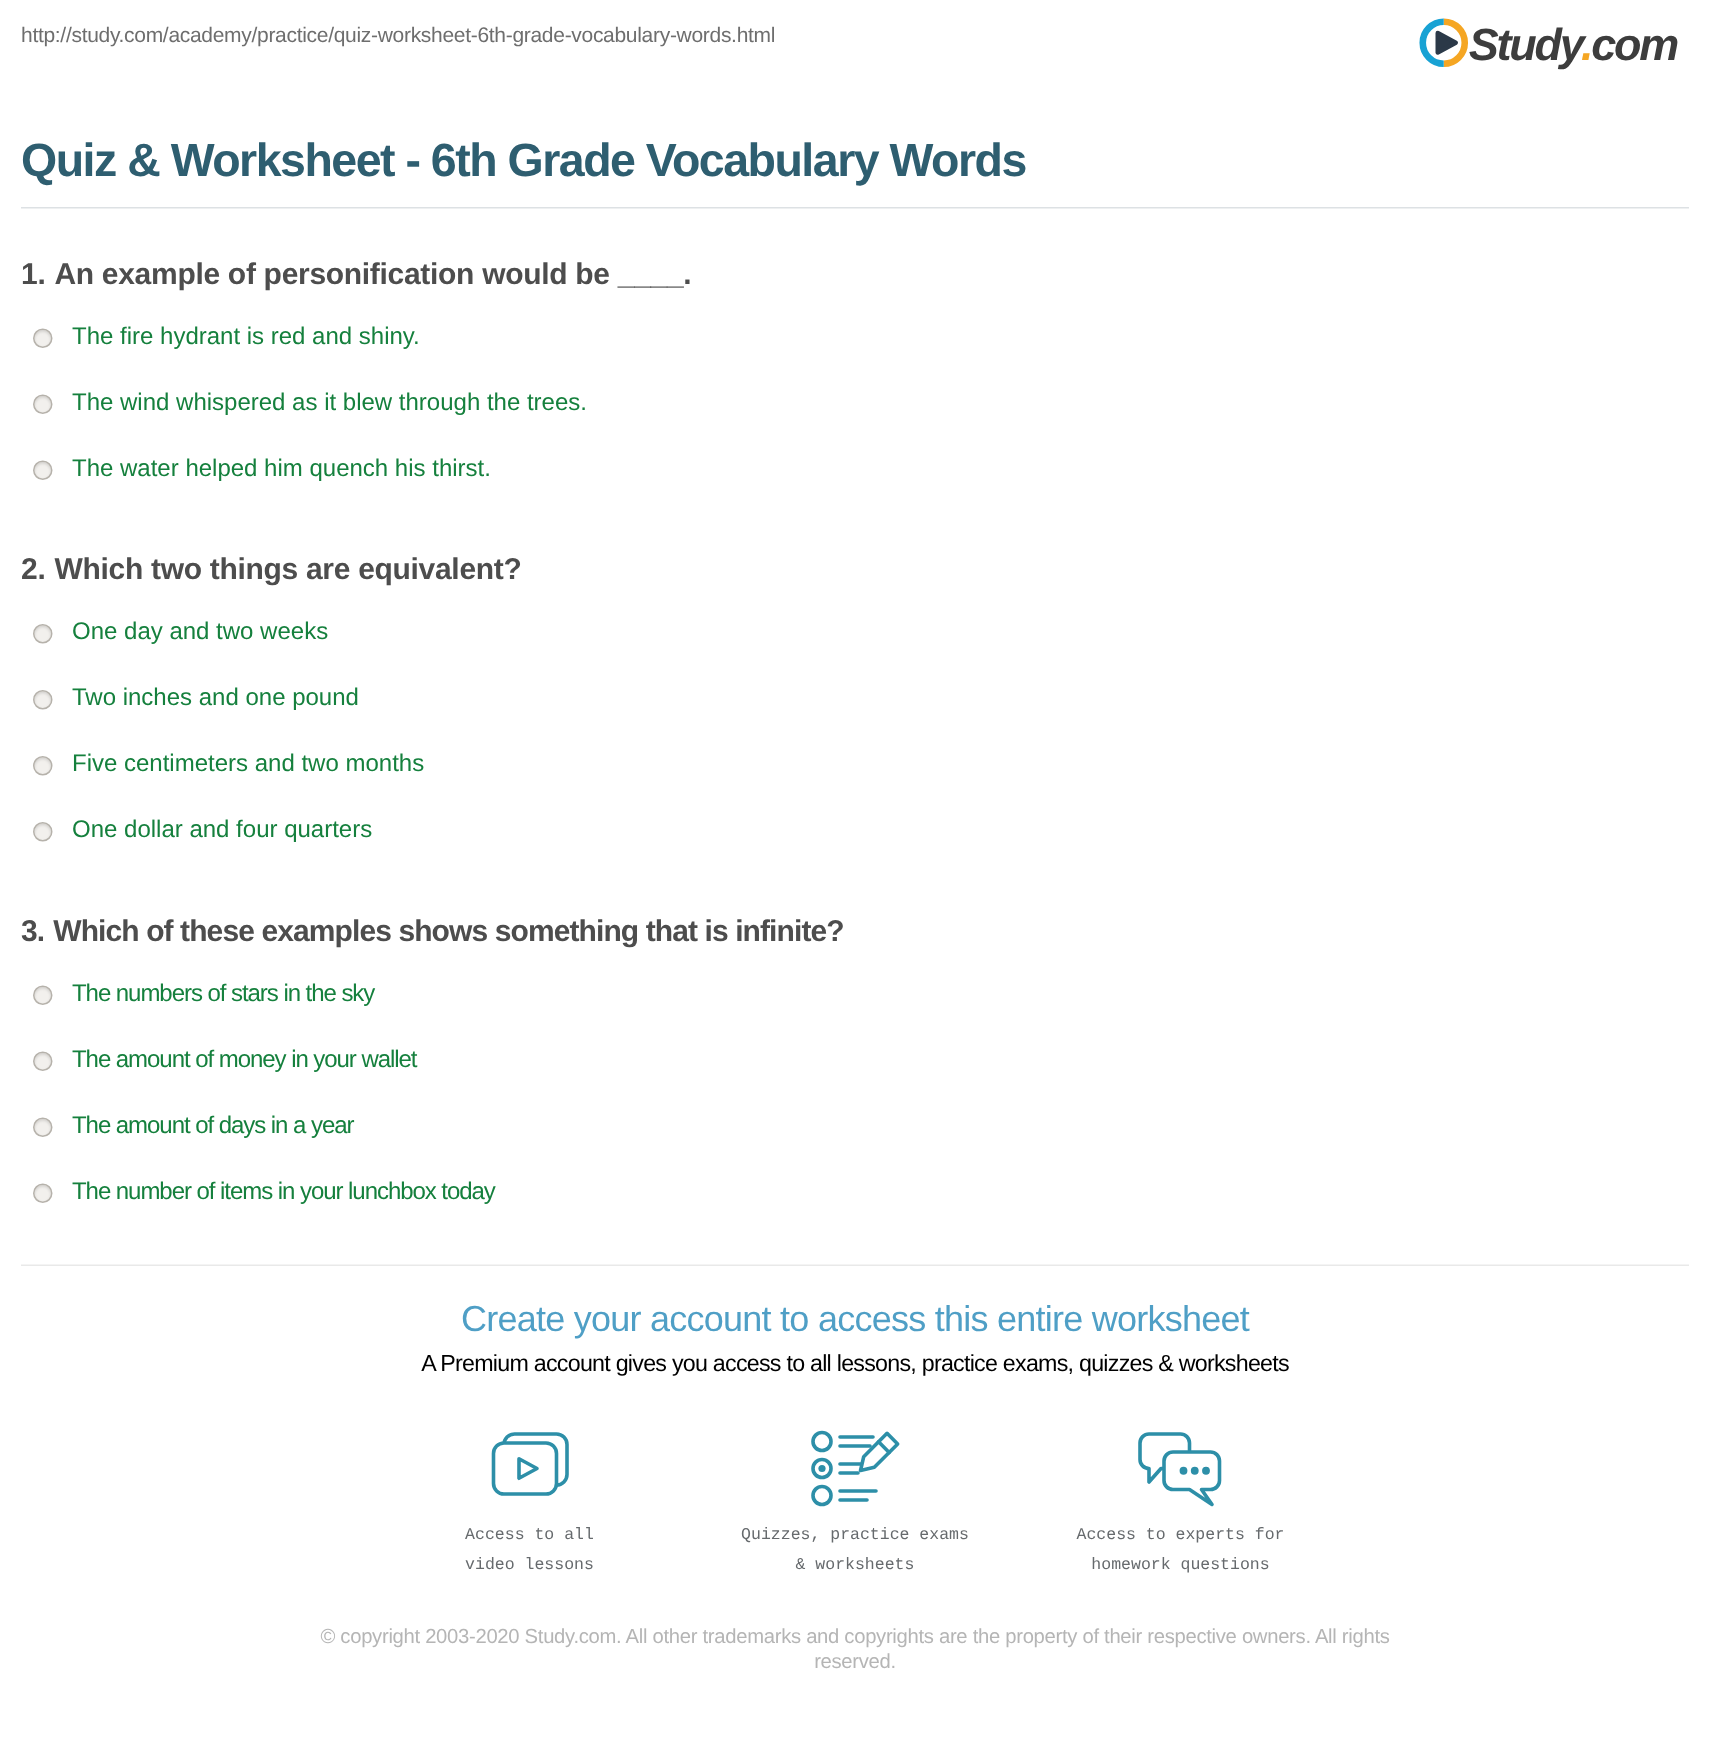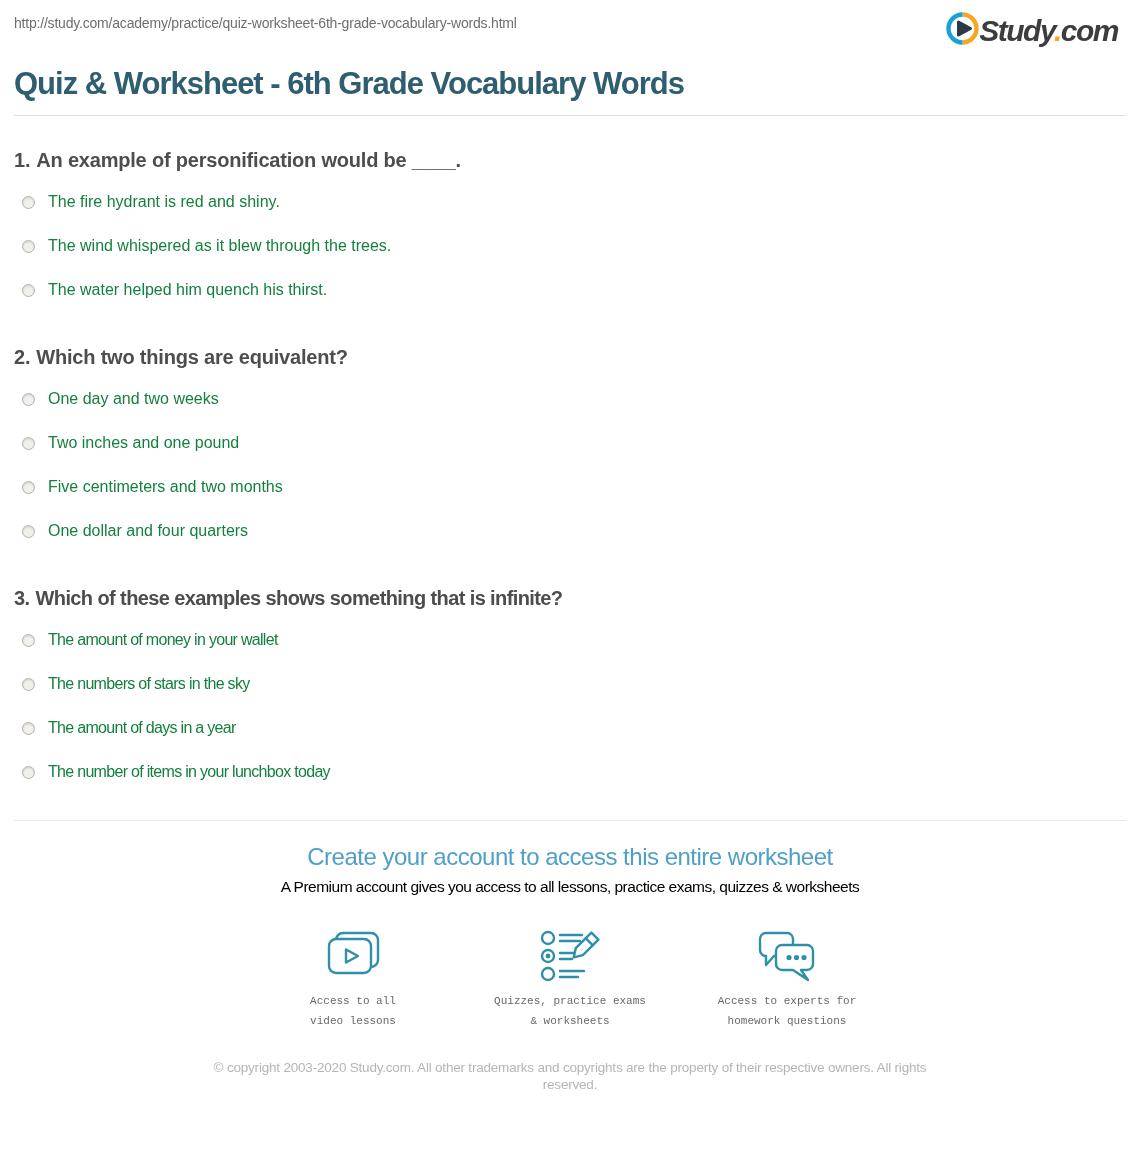--- a/index.html
+++ b/index.html
@@ -7,21 +7,21 @@
   .page { width:1140px; height:1169px; background:#fff; padding:0 14px; overflow:hidden; position:relative; }
 
   
   .header { display:flex; justify-content:space-between; align-items:flex-start; padding-top:12px; height:48px; }
   .url { font-size:14px; color:#6e6e6e; letter-spacing:-0.2px; padding-top:3px; }
   .logo { display:flex; align-items:center; gap:0; cursor:pointer; margin-right:8px;font-style:italic; }
   .logo-text { font-size:30px; font-weight:bold; color:#3d3d3d; letter-spacing:-1.5px; line-height:32px; }
   .logo-text .dot { color:#f5a623; }
 
   
-  h1.title { margin-top:19px; font-size:31px; line-height:34px; font-weight:bold; color:#2e5e70; letter-spacing:-1px; }
+  h1.title { margin-top:42px; font-size:31px; line-height:34px; font-weight:bold; color:#2e5e70; letter-spacing:-1px; }
   .rule { border:none; border-top:1px solid #dde1e4; }
   .rule-top { margin-top:14px; }
   .rule-bottom { margin-top:26px; border-top-color:#e9e9e9; }
 
   
   .question { margin-top:33px; }
   .question + .question { margin-top:34px; }
   .q-heading { font-size:20px; line-height:23px; font-weight:bold; color:#4d4d4d; letter-spacing:-0.2px; margin-bottom:8px; }
   .q-num { margin-right:6px; }
   .option { height:44px; display:flex; align-items:center; cursor:pointer; }
@@ -105,25 +105,25 @@
         <span class="option-label">One dollar and four quarters</span>
       </div>
     </div>
   </section>
 
   <section class="question condensed">
     <div class="q-heading"><span class="q-num">3.</span><span>Which of these examples shows something that is infinite?</span></div>
     <div class="options">
       <div class="option">
         <span class="radio"></span>
+        <span class="option-label">The numbers of stars in the sky</span>
+      </div>
+      <div class="option">
+        <span class="radio"></span>
         <span class="option-label">The amount of money in your wallet</span>
-      </div>
-      <div class="option">
-        <span class="radio"></span>
-        <span class="option-label">The numbers of stars in the sky</span>
       </div>
       <div class="option">
         <span class="radio"></span>
         <span class="option-label">The amount of days in a year</span>
       </div>
       <div class="option">
         <span class="radio"></span>
         <span class="option-label">The number of items in your lunchbox today</span>
       </div>
     </div>

